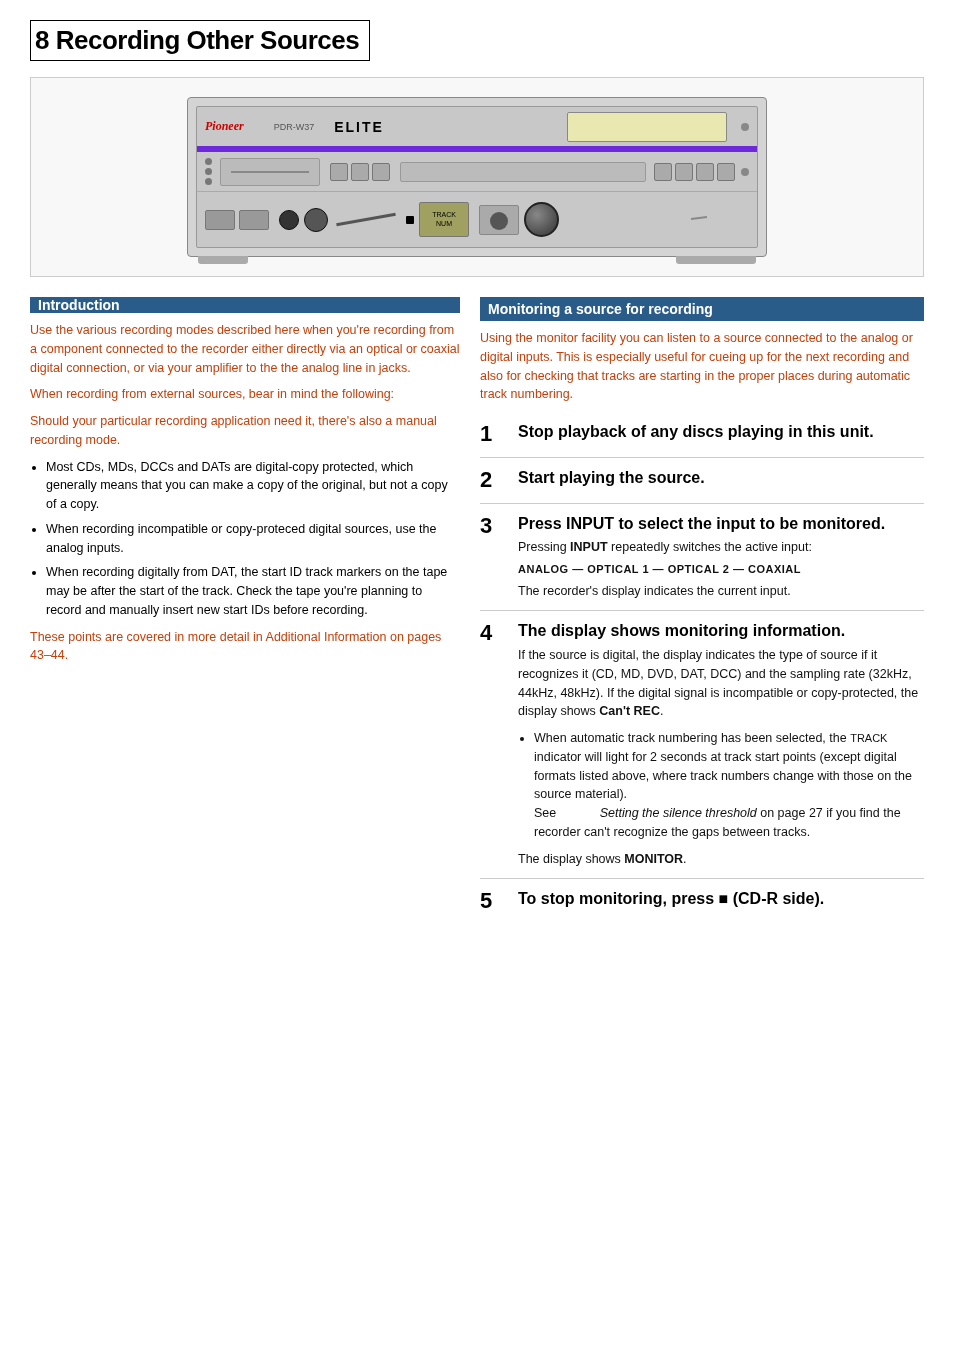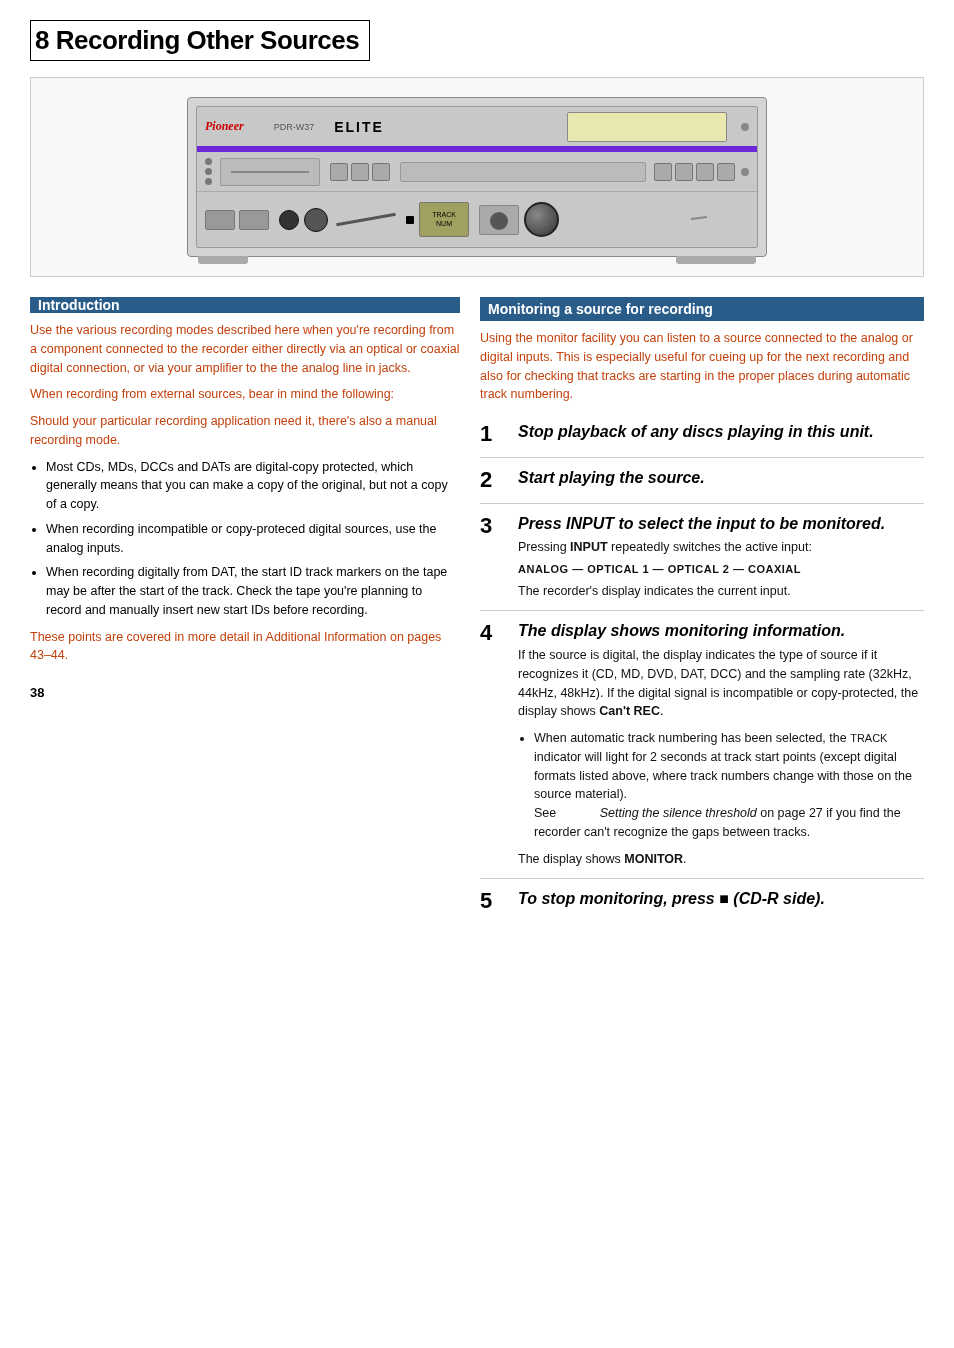--- a/index.html
+++ b/index.html
@@ -255,21 +255,20 @@
       line-height: 1.1;
     }
     .step-content {
       flex: 1;
     }
     .step-title {
       font-size: 16px;
       font-weight: bold;
       line-height: 1.3;
       margin-bottom: 4px;
-      font-style: italic;
     }
     .step-body {
       font-size: 12.5px;
       line-height: 1.5;
       color: #111;
     }
     .step-body b {
       font-weight: bold;
     }
     .step-body em {
@@ -386,21 +385,20 @@
     <p class="body-text">Should your particular recording application need it, there's also a manual recording mode.</p>
 
     <ul class="bullet-list">
       <li>Most CDs, MDs, DCCs and DATs are digital-copy protected, which generally means that you can make a copy of the original, but not a copy of a copy.</li>
       <li>When recording incompatible or copy-proteced digital sources, use the analog inputs.</li>
       <li>When recording digitally from DAT, the start ID track markers on the tape may be after the start of the track. Check the tape you're planning to record and manually insert new start IDs before recording.</li>
     </ul>
 
     <p class="body-text">These points are covered in more detail in Additional Information on pages 43–44.</p>
 
-    <div class="page-num">38</div>
   </div>
 
   <div class="col-right">
     <div class="section-header-right">Monitoring a source for recording</div>
     <p class="body-text">Using the monitor facility you can listen to a source connected to the analog or digital inputs. This is especially useful for cueing up for the next recording and also for checking that tracks are starting in the proper places during automatic track numbering.</p>
 
     <div class="step-block">
       <div class="step-number">1</div>
       <div class="step-content">
         <div class="step-title">Stop playback of any discs playing in this unit.</div>

